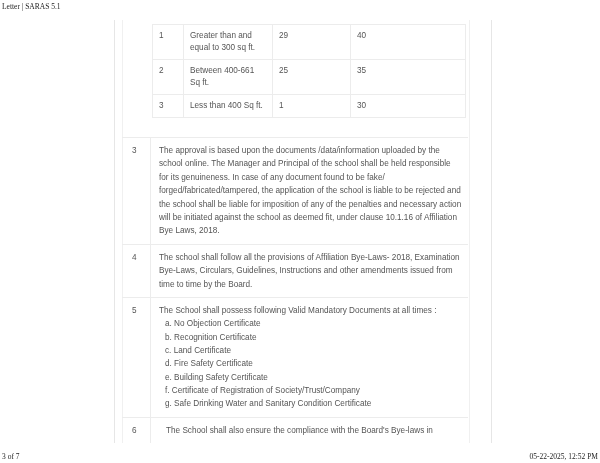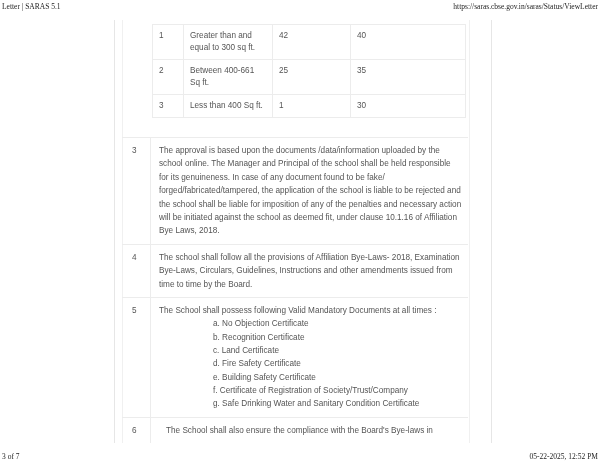--- a/index.html
+++ b/index.html
@@ -18,39 +18,38 @@
   .sub-table td { border:1px solid #ececec; padding:5px 6px; vertical-align:top; line-height:12px; }
   .sub-table td.sn { width:18px; }
   .sub-table td.desc { width:76px; }
   .sub-table td.v1 { width:65px; }
 
   .main-table { position:absolute; left:122px; width:346px; border-collapse:collapse; font-size:8.2px; color:#555; }
   .main-table td { border-top:1px solid #ececec; border-bottom:1px solid #ececec; vertical-align:top; line-height:13.4px; }
   .main-table td.num { width:18px; padding:6px 0 6px 10px; border-right:1px solid #ececec; }
   .main-table td.body { padding:6px 6px 6px 8px; }
   .doc-list { margin:0; padding:0 0 0 6px; list-style:none; }
-  .doc-list li { line-height:13.3px;margin-left:48px; }
+  .doc-list li { line-height:13.3px; }
 </style>
 </head>
 <body>
 
 <div class="print-header">
   <span class="left">Letter | SARAS 5.1</span>
-  <span class="right">https://saras.cbse.gov.in/saras/Status/ViewLetter</span>
 </div>
 
 <div class="frame"></div>
 <div class="frame-inner"></div>
 
 <table class="sub-table">
   <tbody>
       <tr>
     <td class="sn">1</td>
     <td class="desc">Greater than and equal to 300 sq ft.</td>
-    <td class="v1">42</td>
+    <td class="v1">29</td>
     <td class="v2">40</td>
   </tr>
   <tr>
     <td class="sn">2</td>
     <td class="desc">Between 400-661 Sq ft.</td>
     <td class="v1">25</td>
     <td class="v2">35</td>
   </tr>
   <tr>
     <td class="sn">3</td>

